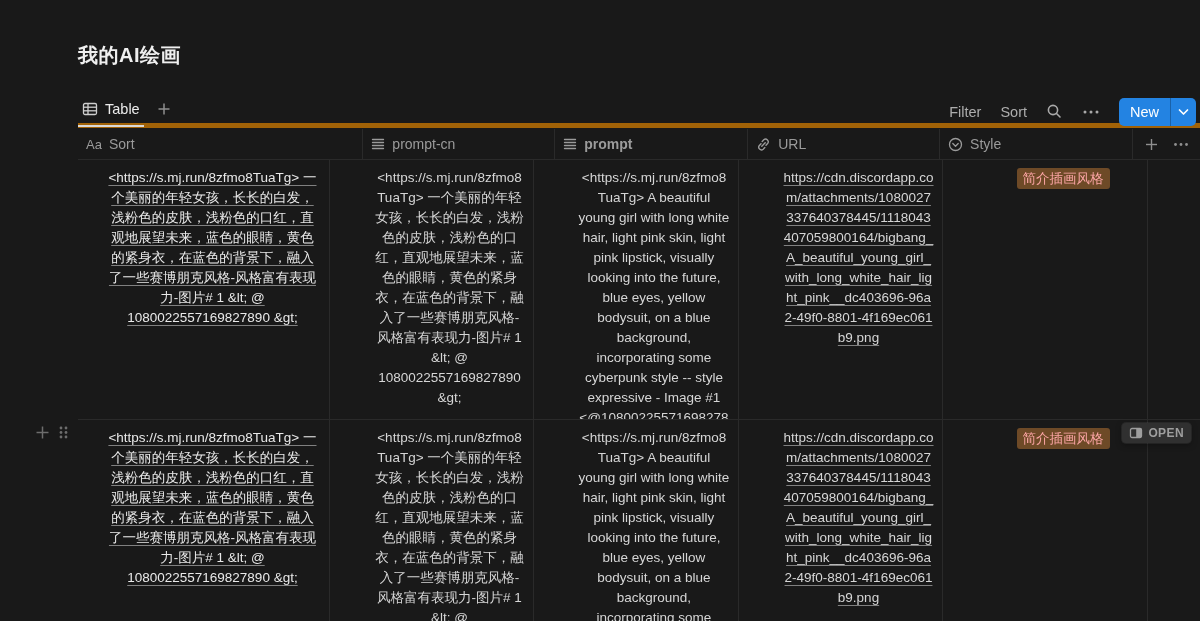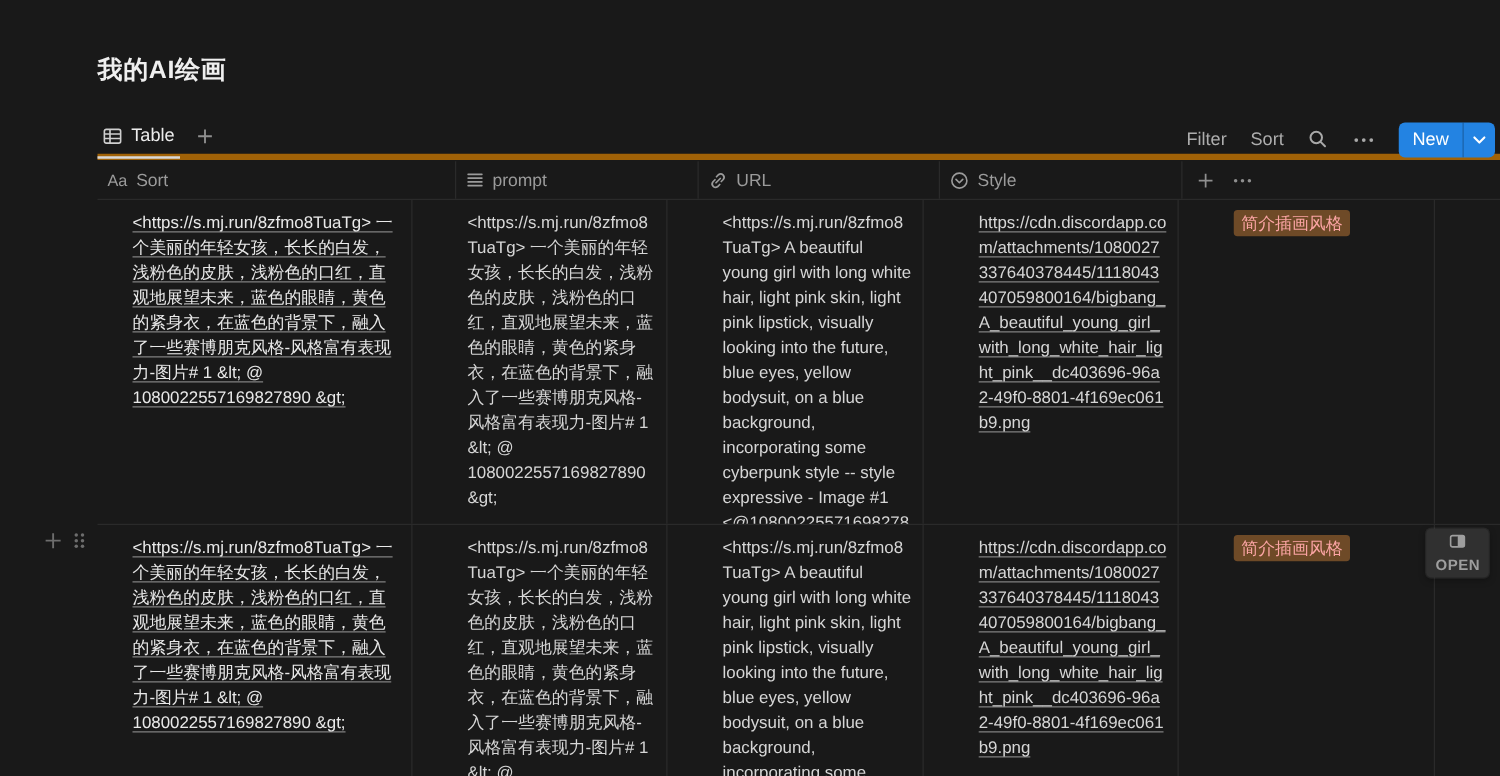--- a/index.html
+++ b/index.html
@@ -34,31 +34,31 @@
   .tool-icon{display:flex;align-items:center;cursor:pointer;}
   .new-btn{
     display:flex;align-items:center;height:28px;
     background:#2383e2;border-radius:5px;color:#fff;
     font-size:14.5px;font-weight:500;cursor:pointer;overflow:hidden;
   }
   .new-label{padding:0 11px;}
   .new-divider{width:1px;height:28px;background:rgba(0,0,0,0.25);}
   .new-chevron{padding:0 7px;display:flex;align-items:center;}
   
-  .table{position:absolute;left:78px;top:129px;right:0;bottom:0;}
+  .table{position:absolute;left:78px;top:129px;right:0;bottom:0;text-align:center;}
   .thead{display:flex;height:31px;border-bottom:1px solid #2a2a2a;box-sizing:border-box;}
   .th{
     display:flex;align-items:center;gap:7px;
     padding:0 8px;border-right:1px solid #2a2a2a;box-sizing:border-box;
     color:#9b9b9b;font-size:14px;cursor:pointer;
   }
   .th svg{flex:none;}
   .col-name{width:287px;}
   .col-pcn{width:193px;}
-  .col-p{width:194px;}
+  .col-p{width:194px;font-weight:bold;}
   .col-url{width:193px;}
   .col-style{width:194px;}
   .th-controls{flex:1;display:flex;align-items:center;gap:14px;padding:0 11px;border-right:none;}
   .trow{display:flex;position:relative;border-bottom:1px solid #2a2a2a;box-sizing:border-box;gap:36px;}
   .row1{height:260px;}
   .row2{height:320px;}
   .td{
     box-sizing:border-box;padding:8px;border-right:1px solid #2a2a2a;
     font-size:13.5px;line-height:20px;color:#d6d6d6;overflow:hidden;
     word-wrap:break-word;cursor:pointer;
@@ -83,21 +83,20 @@
     border-radius:3px;padding:1px 6px;font-size:13.5px;line-height:19px;
     max-width:100%;white-space:nowrap;
   }
   .open-chip{
     position:absolute;top:3px;right:9px;
     display:flex;align-items:center;gap:5px;
     background:#303030;border-radius:4px;padding:3px 7px;
     color:#9e9e9e;font-size:12px;font-weight:700;letter-spacing:.4px;
     box-shadow:0 0 0 1px rgba(255,255,255,0.07), 0 2px 6px rgba(0,0,0,0.35);
     cursor:pointer;
-    flex-direction:column;
   }
   .row-gutter{
     position:absolute;left:34px;top:424px;
     display:flex;align-items:center;gap:7px;
   }
   .gutter-btn{display:flex;align-items:center;cursor:pointer;}
 </style>
 </head>
 <body>
 
@@ -162,20 +161,33 @@
       </span>
     </div>
   </div>
 </div>
 
 <div class="table">
   <div class="thead">
     <div class="th col-name">
       <span style="font-size:13px;">Aa</span>
       <span>Sort</span>
+    </div>
+    <div class="th col-pcn">
+      <span style="display:flex;">
+        <svg width="14" height="14" viewBox="0 0 14 14">
+            <g stroke="#9b9b9b" stroke-width="1.3" stroke-linecap="round">
+              <line x1="1.5" y1="2.5" x2="12.5" y2="2.5"></line>
+              <line x1="1.5" y1="5.5" x2="12.5" y2="5.5"></line>
+              <line x1="1.5" y1="8.5" x2="12.5" y2="8.5"></line>
+              <line x1="1.5" y1="11.5" x2="12.5" y2="11.5"></line>
+            </g>
+          </svg>
+      </span>
+      <span>prompt-cn</span>
     </div>
     <div class="th col-p">
       <span style="display:flex;">
         <svg width="14" height="14" viewBox="0 0 14 14">
             <g stroke="#9b9b9b" stroke-width="1.3" stroke-linecap="round">
               <line x1="1.5" y1="2.5" x2="12.5" y2="2.5"></line>
               <line x1="1.5" y1="5.5" x2="12.5" y2="5.5"></line>
               <line x1="1.5" y1="8.5" x2="12.5" y2="8.5"></line>
               <line x1="1.5" y1="11.5" x2="12.5" y2="11.5"></line>
             </g>

